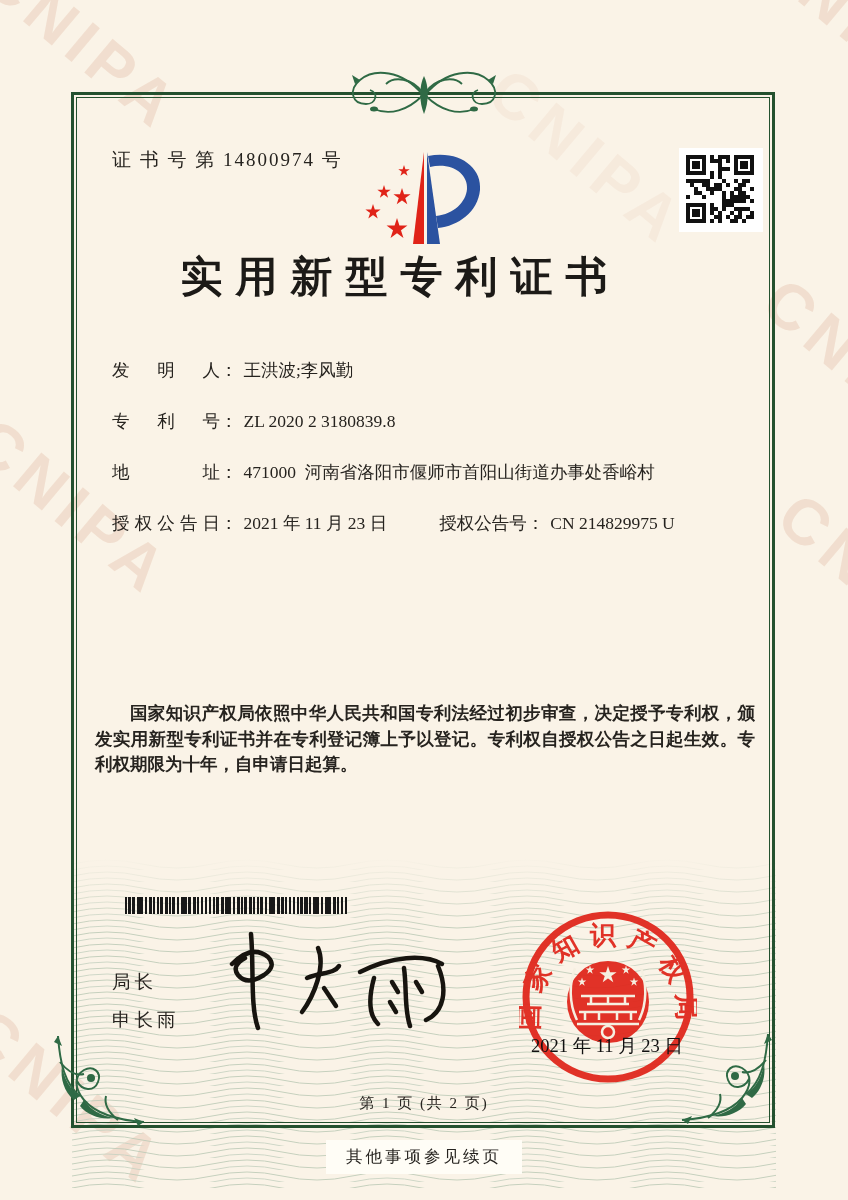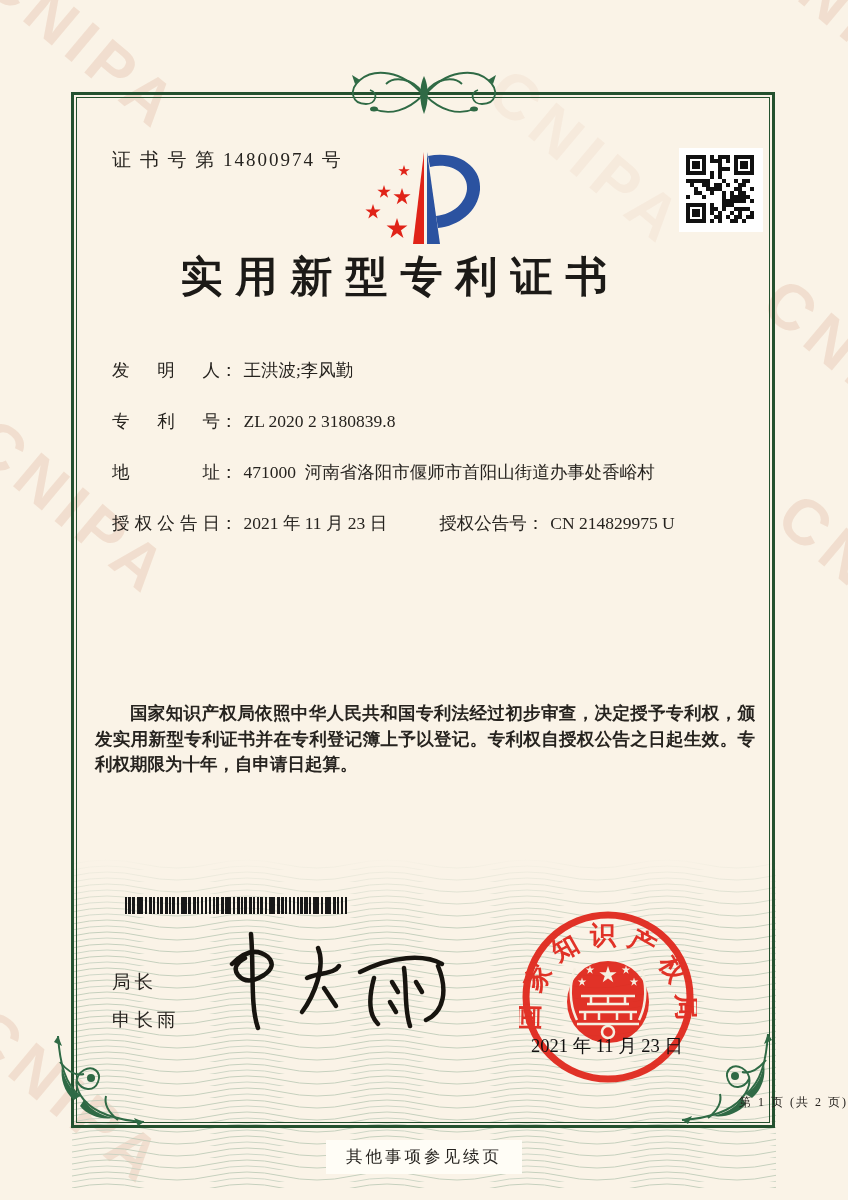--- a/index.html
+++ b/index.html
@@ -85,21 +85,21 @@
   .signer { position:absolute; left:112px; top:969px; z-index:4; font-size:18.5px; letter-spacing:4px; }
   .signer div { margin-bottom:13px; }
   .signature { position:absolute; left:212px; top:918px; z-index:4; }
   .seal { position:absolute; left:519px; top:908px; z-index:5; }
   .seal-date {
     position:absolute; left:531px; top:1033px; z-index:6;
     font-size:18.5px; white-space:pre-wrap; color:#111;
   }
   .page-no {
     position:absolute; left:0; top:1094px; width:848px; z-index:4;
-    text-align:right; font-size:12px; letter-spacing:2px; white-space:pre-wrap;
+    text-align:center; font-size:15px; letter-spacing:2px; white-space:pre-wrap;
   }
   .continuation {
     position:absolute; left:0; top:1140px; width:848px; z-index:4; text-align:center;
   }
   .continuation span {
     display:inline-block; background:#fffdf6; padding:6px 20px;
     font-size:16.5px; letter-spacing:3px; white-space:pre-wrap;
   }
 </style>
 </head>

